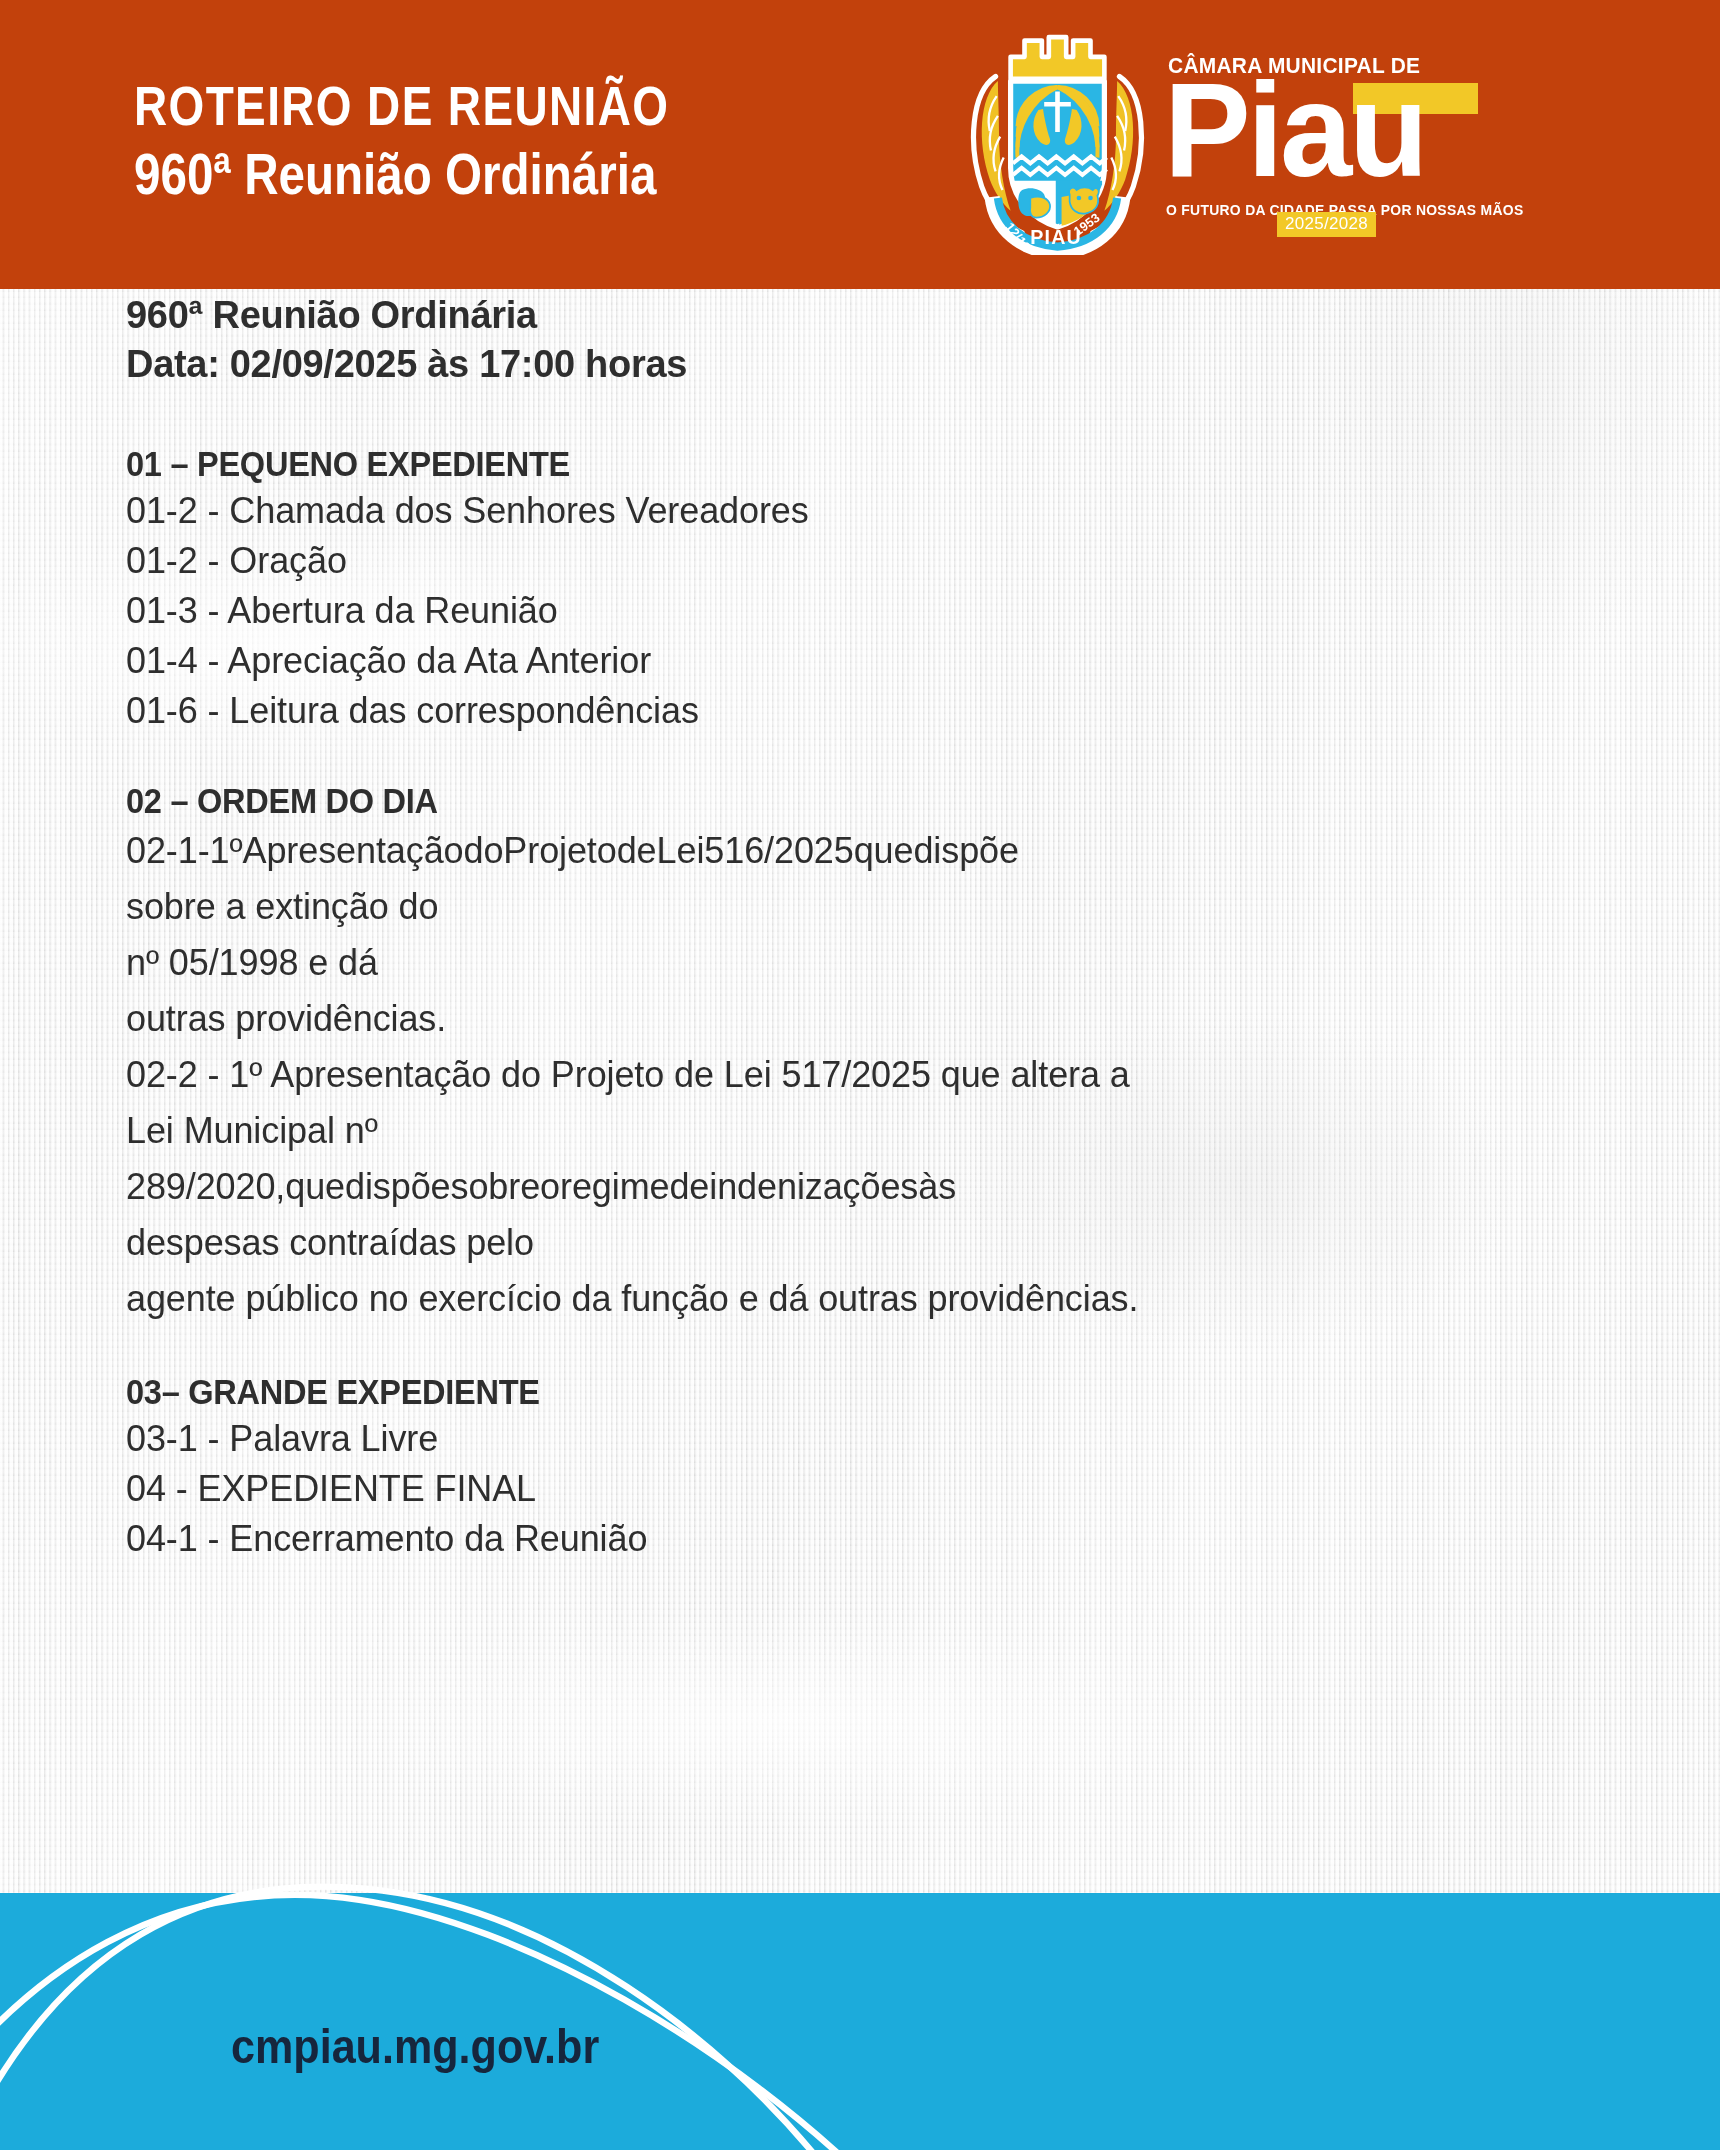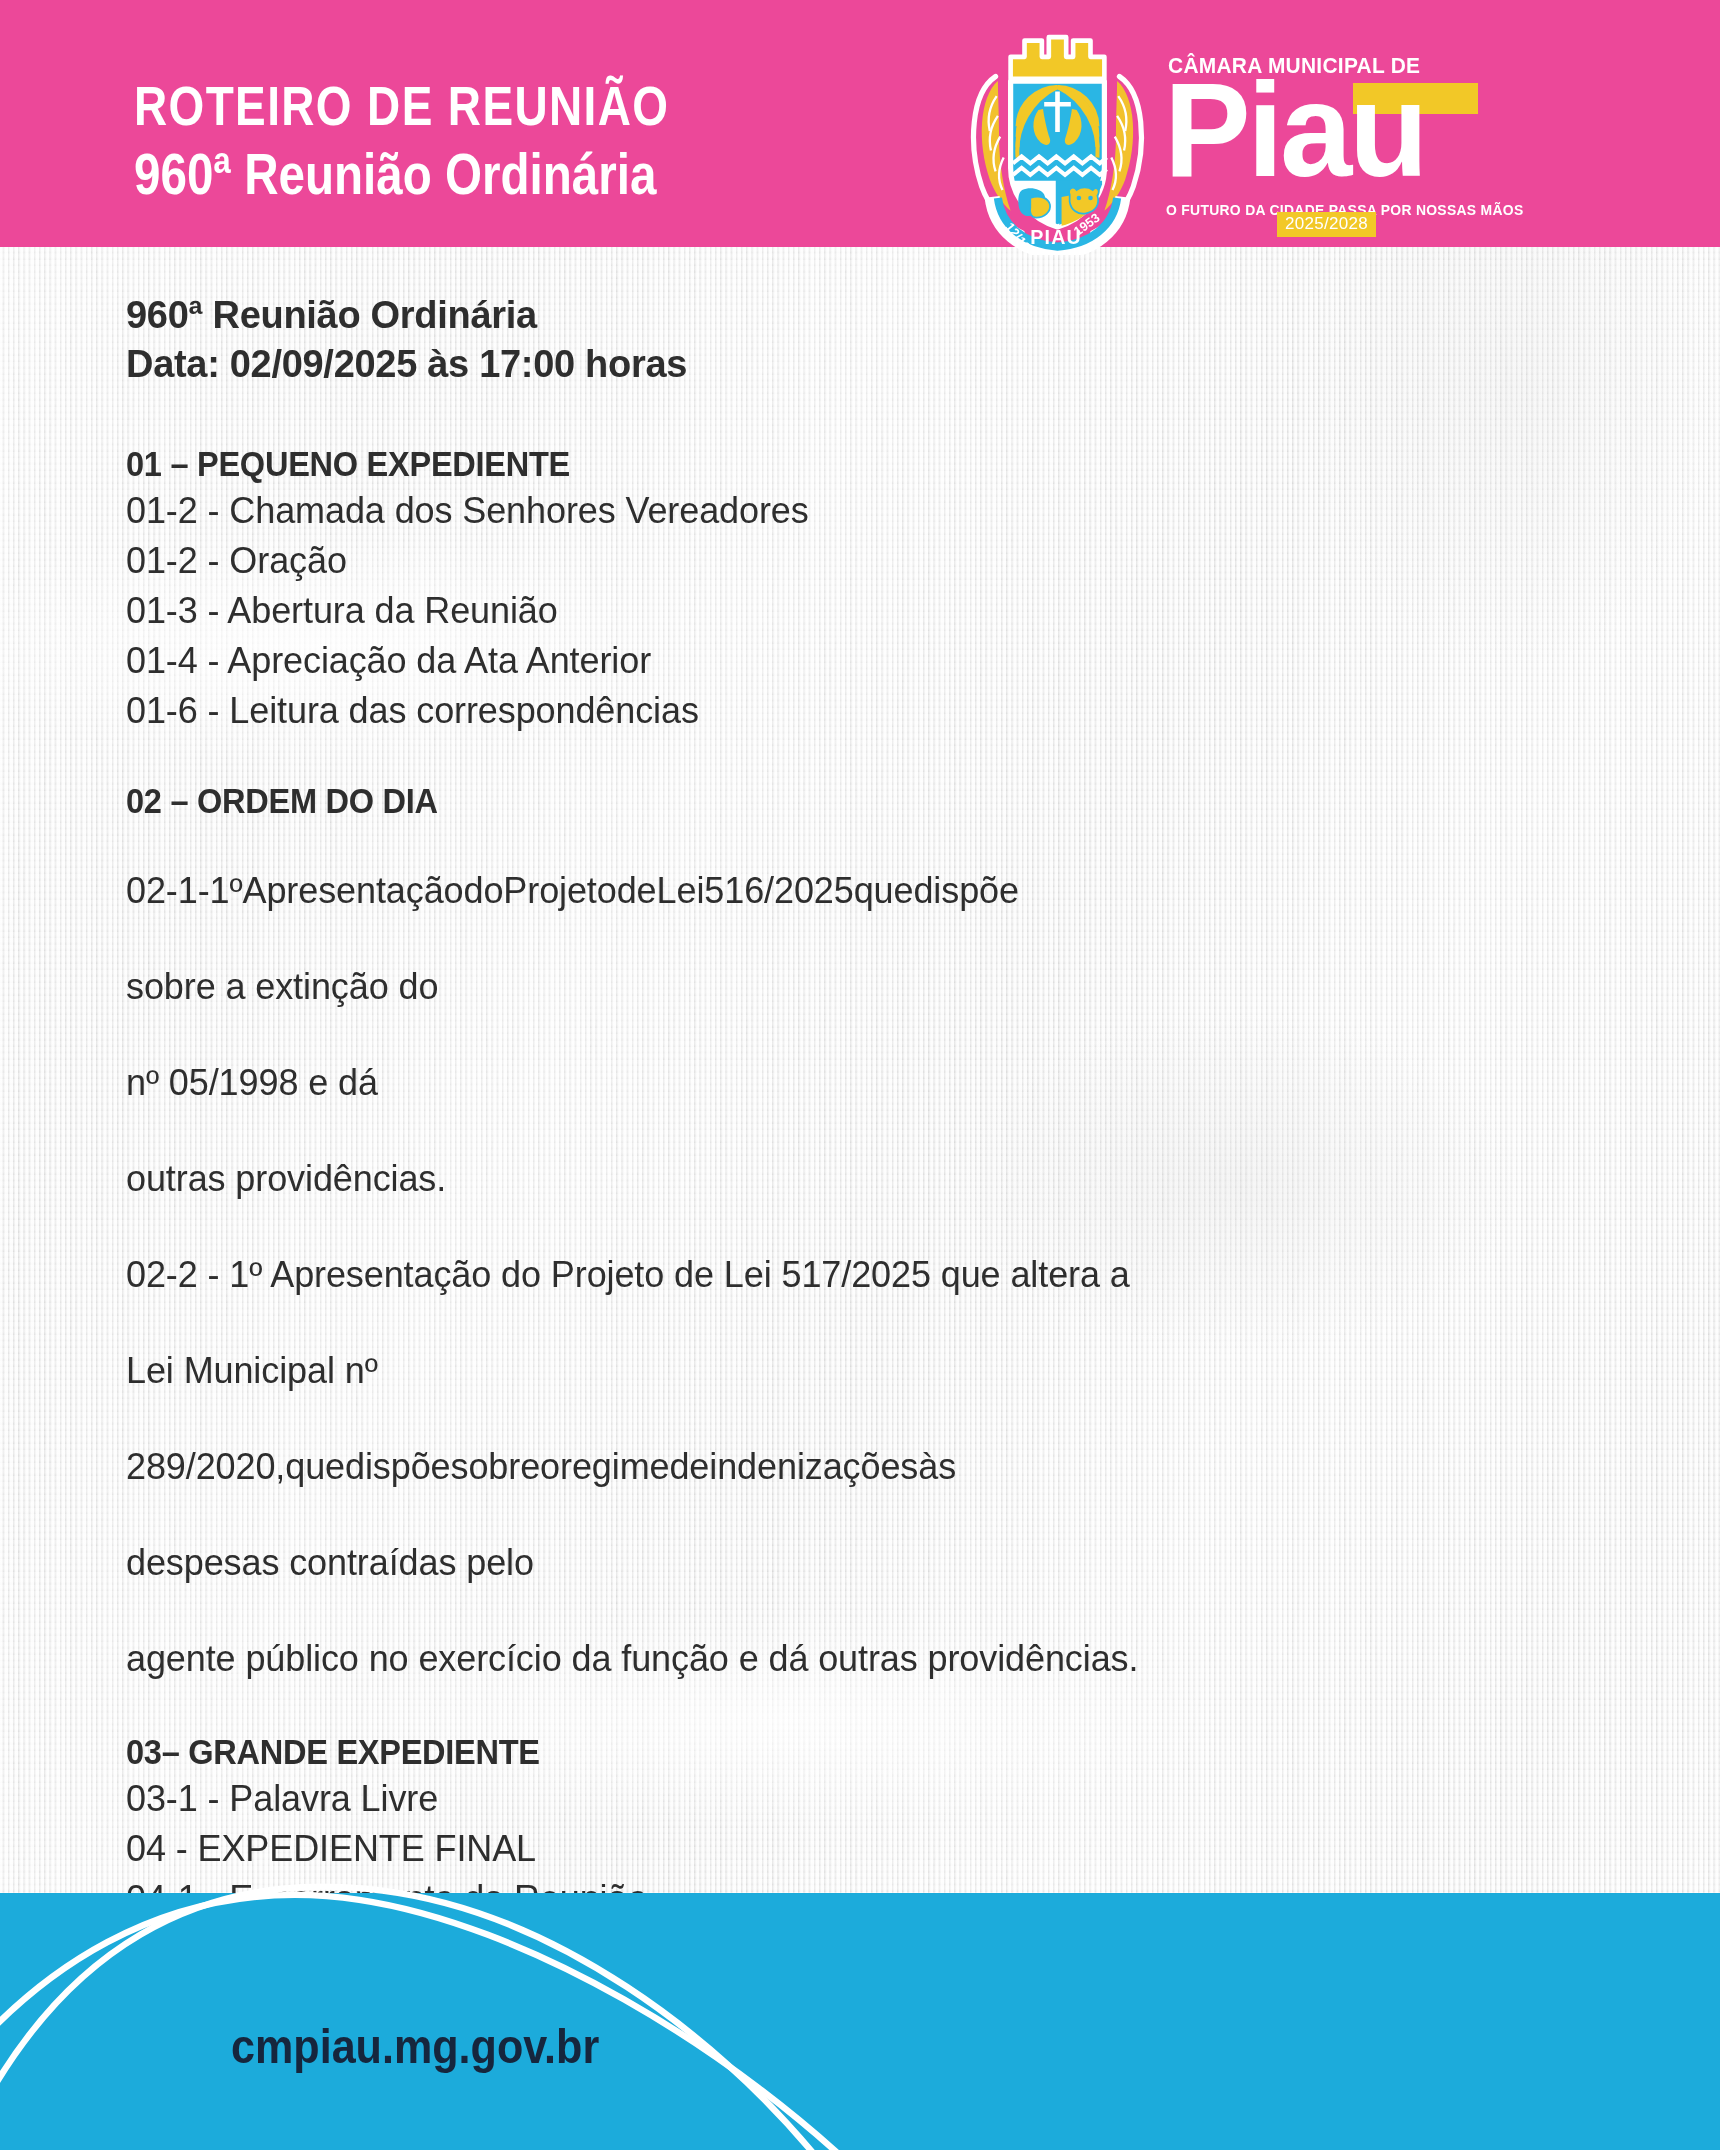--- a/index.html
+++ b/index.html
@@ -31,22 +31,22 @@
     content:"";position:absolute;inset:0;
     background-image:
       radial-gradient(ellipse 521px 174px at 18% 30%, rgba(255,255,255,.8), rgba(255,255,255,0) 70%),
       radial-gradient(ellipse 405px 243px at 72% 55%, rgba(200,200,200,.16), rgba(255,255,255,0) 70%),
       radial-gradient(ellipse 637px 151px at 45% 80%, rgba(255,255,255,.7), rgba(255,255,255,0) 72%),
       radial-gradient(ellipse 301px 405px at 88% 18%, rgba(210,210,210,.14), rgba(255,255,255,0) 70%);
   }
 
   
   .header{
-    position:absolute;left:0;top:0;width:1720px;height:247px;
-    background:#ec4899;
+    position:absolute;left:0;top:0;width:1720px;height:289px;
+    background:#c2410c;
     z-index:5;
   }
   .header-title{
     position:absolute;left:134px;top:72px;
     color:#ffffff;
     font-weight:bold;
     font-size:56px;
     line-height:68px;
     letter-spacing:0.6px;
     transform:scaleX(.82);
@@ -113,21 +113,21 @@
     font-size:36px;line-height:50px;
     letter-spacing:-0.1px;
     font-weight:400;
     white-space:nowrap;
   }
   .para{
     font-size:36px;line-height:56px;
     letter-spacing:-0.1px;
     font-weight:400;
   }
-  .para .jline{display:block;margin-top:40px;}
+  .para .jline{display:block;}
   .jl{
     display:flex;justify-content:space-between;
     width:1493px;
   }
   .jl span{white-space:pre;}
 
   
   .footer{
     position:absolute;left:0;top:1893px;width:1720px;height:258px;
     background:#1cabdb;

